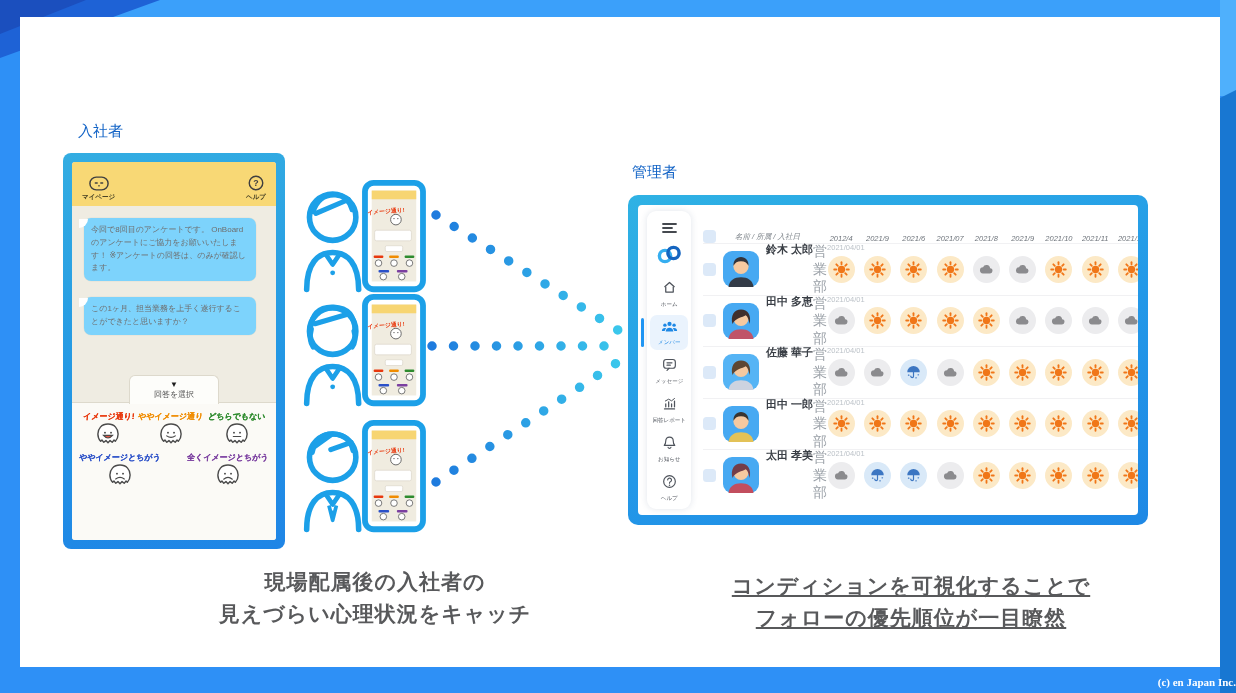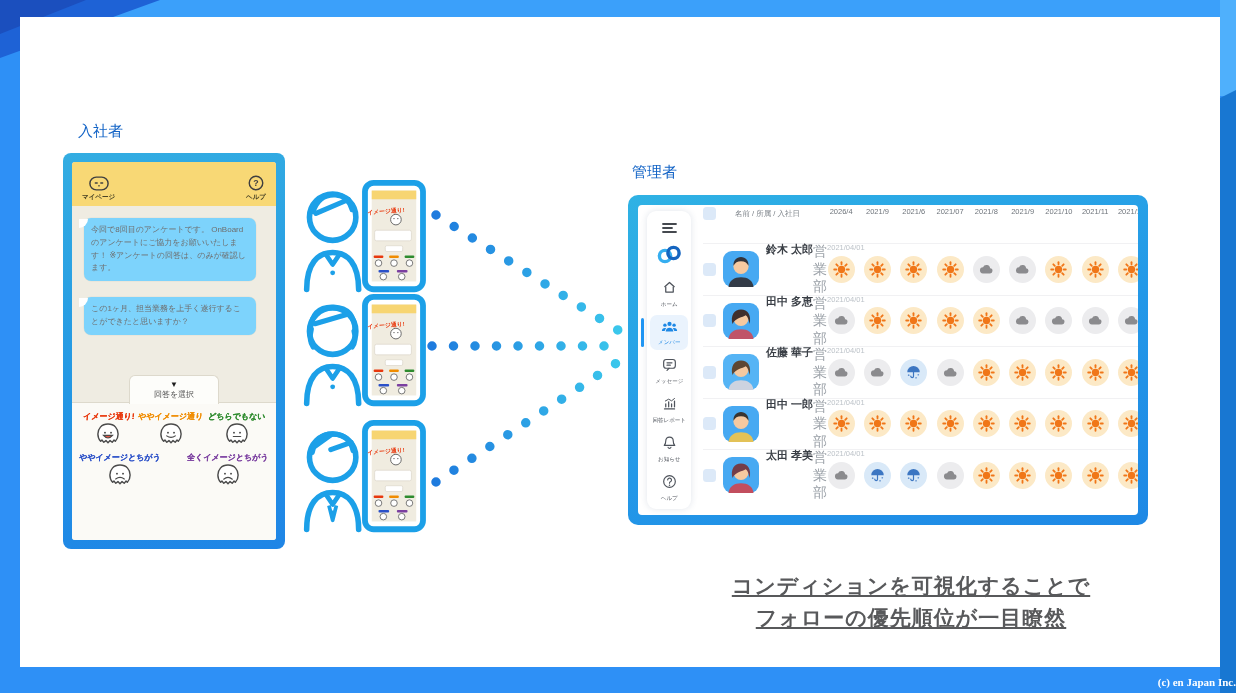--- a/index.html
+++ b/index.html
@@ -56,21 +56,21 @@
   .sidebar{width:44px;margin:6px 0 6px 9px;background:#fff;border-radius:9px;box-shadow:0 0 7px rgba(40,70,110,.14);
            display:flex;flex-direction:column;align-items:center;padding:9px 0 4px;box-sizing:border-box;flex:0 0 auto;}
   .sb-burger{margin-bottom:7px;cursor:pointer;}
   .sb-logo{margin-bottom:6px;}
   .sb-item{width:38px;display:flex;flex-direction:column;align-items:center;padding:4px 0 3px;margin:1.5px 0;
            border-radius:7px;position:relative;color:#4E535B;}
   .sb-item .sb-label{font-size:6px;margin-top:1px;white-space:nowrap;transform:scale(.92);}
   .sb-item.active{background:#EAF3FD;color:#1E88E5;}
   .sb-item.active::before{content:"";position:absolute;left:-9px;top:3px;bottom:3px;width:3px;background:#2196F3;border-radius:2px;}
   .table-area{flex:1;padding:2px 4px 0 12px;display:flex;flex-direction:column;}
-  .t-head{display:flex;align-items:flex-start;height:36px;flex:0 0 auto;}
+  .t-head{display:flex;align-items:flex-end;height:36px;flex:0 0 auto;font-style:italic;}
   .cell-name{width:120px;display:flex;align-items:center;gap:7px;flex:0 0 auto;}
   .checkbox{width:13px;height:13px;border-radius:3.5px;background:#DCE9F8;flex:0 0 auto;}
   .name-col-header{font-size:7.5px;color:#7A8087;margin-left:12px;white-space:nowrap;}
   .cell-month{width:36.3px;text-align:center;flex:0 0 auto;}
   .month-label{font-size:7.5px;color:#6E747B;}
   .t-row{display:flex;align-items:center;height:50.5px;border-top:1px solid #F1F1F3;}
   .avatar{width:36px;height:36px;display:inline-flex;flex:0 0 auto;}
   .m-info{display:flex;flex-direction:row;line-height:1.25;}
   .m-name{font-size:11px;font-weight:bold;color:#3A3F46;white-space:nowrap;}
   .m-dept{font-size:14px;color:#9BA1A8;}
@@ -345,21 +345,21 @@
         </div>
       </div>
 
       <div class="table-area">
         <div class="t-head">
           <div class="cell-name">
             <span class="checkbox"></span>
             <span class="name-col-header">名前 / 所属 / 入社日</span>
           </div>
           <div style="display:flex">
-              <div class="cell-month month-label">2026/4</div>
+              <div class="cell-month month-label">2012/4</div>
               <div class="cell-month month-label">2021/9</div>
               <div class="cell-month month-label">2021/6</div>
               <div class="cell-month month-label">2021/07</div>
               <div class="cell-month month-label">2021/8</div>
               <div class="cell-month month-label">2021/9</div>
               <div class="cell-month month-label">2021/10</div>
               <div class="cell-month month-label">2021/11</div>
               <div class="cell-month month-label">2021/12</div>
             </div>
         </div>
@@ -995,18 +995,22 @@
                       <line x1="17.2" y1="6.8" x2="19.3" y2="4.7"></line>
                     </g>
                   </svg>
                 </span></div>
     </div>
           </div>
       </div>
     </div>
   </div>
 
+  <div class="caption cap-left">
+    <span>現場配属後の入社者の</span><br>
+    <span>見えづらい心理状況をキャッチ</span>
+  </div>
   <div class="caption cap-right">
     <span>コンディションを可視化することで</span><br>
     <span>フォローの優先順位が一目瞭然</span>
   </div>
   <div class="footer-text">(c) en Japan Inc.</div>
 </div>
 
 </body></html>

